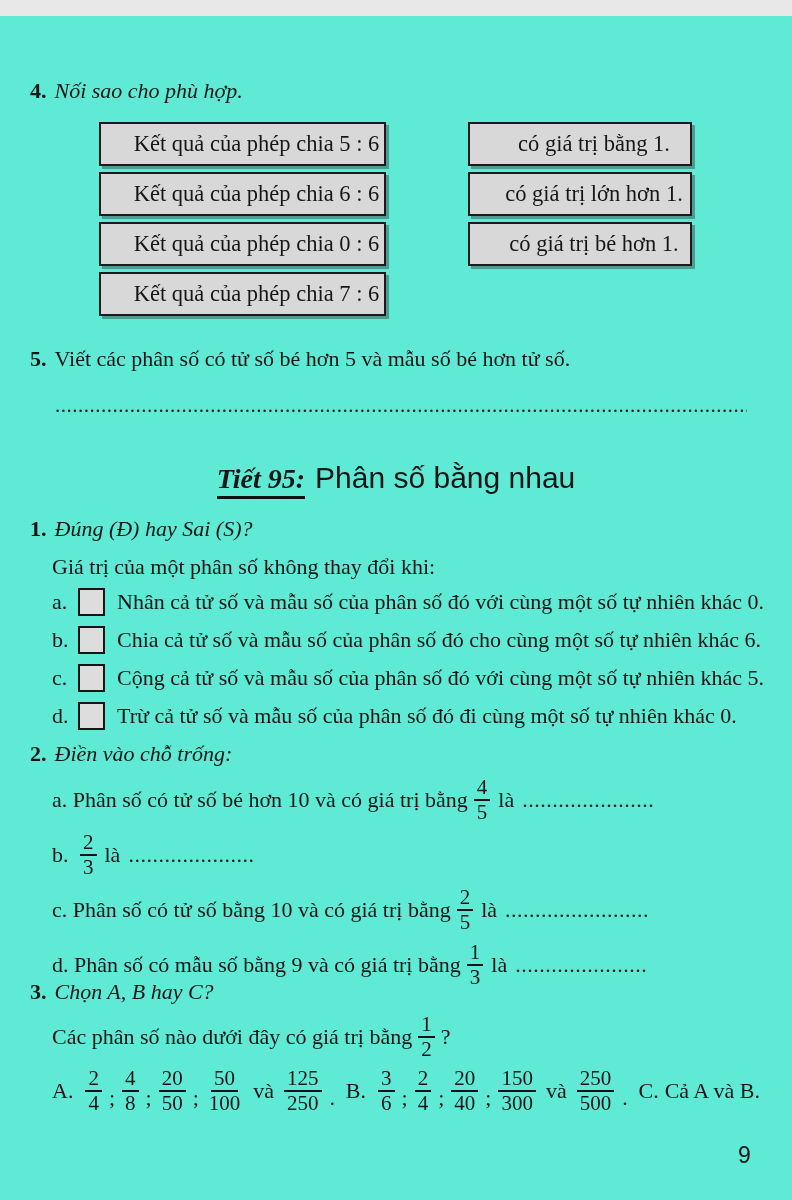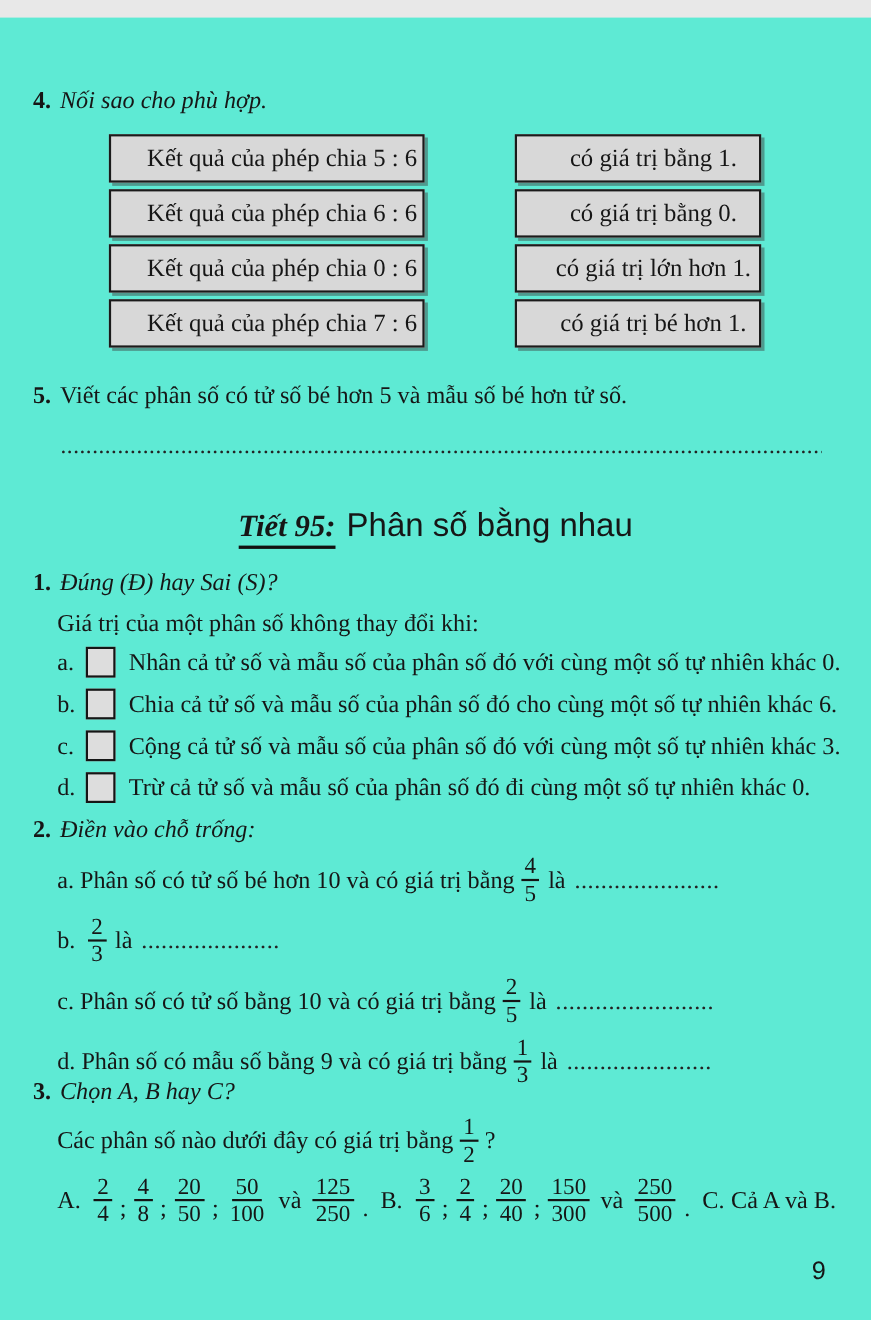--- a/index.html
+++ b/index.html
@@ -87,21 +87,20 @@
   </div>
 
   <div class="box-col col-left">
     <div class="match-box">Kết quả của phép chia 5 : 6</div>
     <div class="match-box">Kết quả của phép chia 6 : 6</div>
     <div class="match-box">Kết quả của phép chia 0 : 6</div>
     <div class="match-box">Kết quả của phép chia 7 : 6</div>
   </div>
   <div class="box-col col-right">
     <div class="match-box">có giá trị bằng 1.</div>
-    <div class="match-box">có giá trị bằng 0.</div>
     <div class="match-box">có giá trị lớn hơn 1.</div>
     <div class="match-box">có giá trị bé hơn 1.</div>
   </div>
 
   <div class="abs nowrap" style="top:330px;left:30px;">
     <span class="exnum">5.</span><span>Viết các phân số có tử số bé hơn 5 và mẫu số bé hơn tử số.</span>
   </div>
   <div class="abs dots-line" style="top:376px;left:55px;width:692px;">........................................................................................................................................................................</div>
 
   <div class="abs lesson-title" style="top:445px;left:0;">
@@ -119,21 +118,21 @@
     <span>Nhân cả tử số và mẫu số của phân số đó với cùng một số tự nhiên khác 0.</span>
   </div>
   <div class="abs tf-row" style="top:610px;left:52px;">
     <span class="tf-label">b.</span>
     <span class="checkbox"></span>
     <span>Chia cả tử số và mẫu số của phân số đó cho cùng một số tự nhiên khác 6.</span>
   </div>
   <div class="abs tf-row" style="top:648px;left:52px;">
     <span class="tf-label">c.</span>
     <span class="checkbox"></span>
-    <span>Cộng cả tử số và mẫu số của phân số đó với cùng một số tự nhiên khác 3.</span>
+    <span>Cộng cả tử số và mẫu số của phân số đó với cùng một số tự nhiên khác 5.</span>
   </div>
   <div class="abs tf-row" style="top:686px;left:52px;">
     <span class="tf-label">d.</span>
     <span class="checkbox"></span>
     <span>Trừ cả tử số và mẫu số của phân số đó đi cùng một số tự nhiên khác 0.</span>
   </div>
 
   <div class="abs nowrap" style="top:725px;left:30px;">
     <span class="exnum">2.</span><span class="extitle-italic">Điền vào chỗ trống:</span>
   </div>

